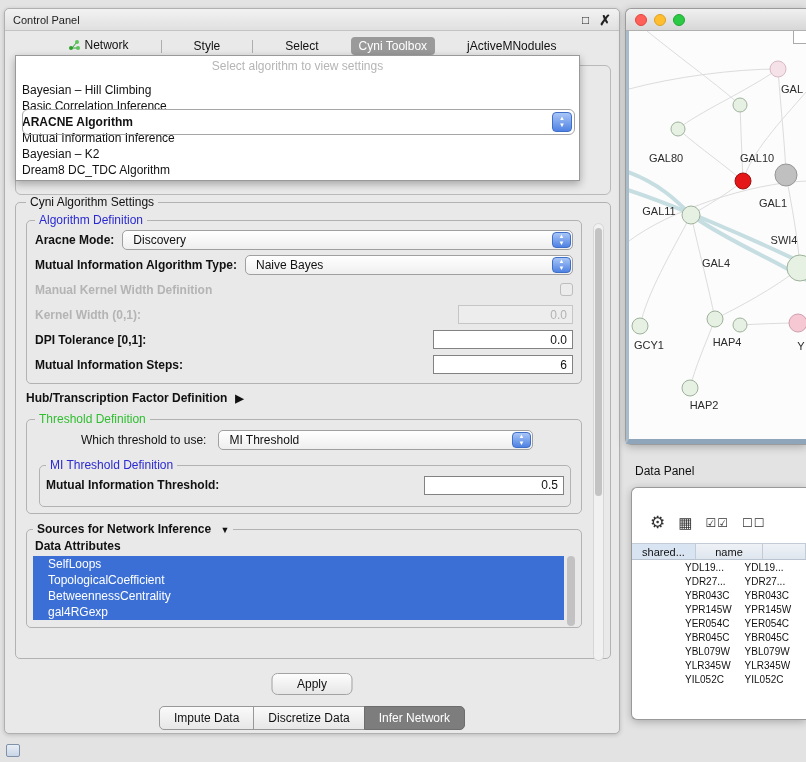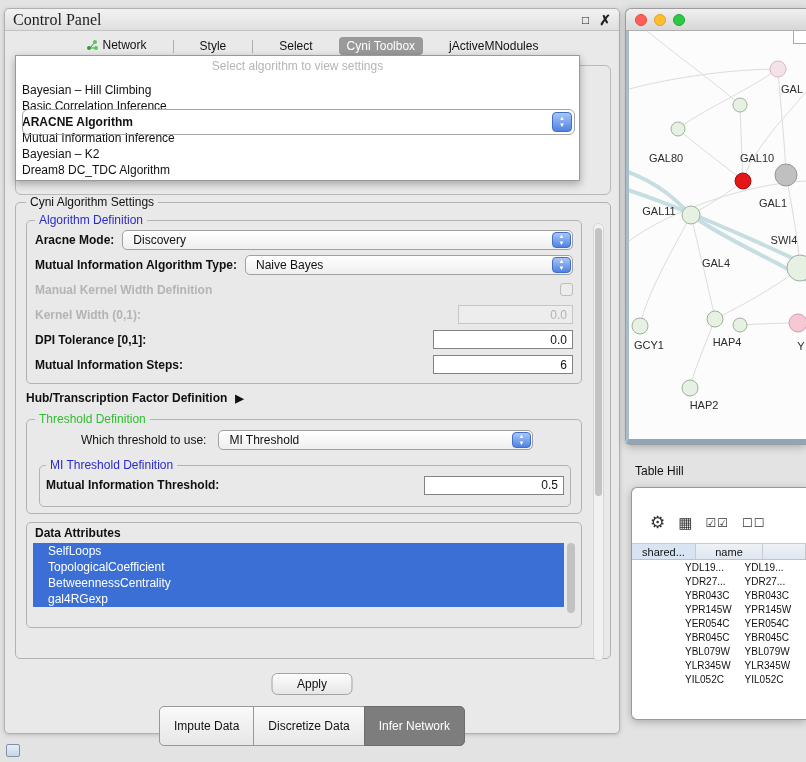--- a/index.html
+++ b/index.html
@@ -4,26 +4,26 @@
 <style>
   * { box-sizing: border-box; }
   body { margin:0; font-family:"Liberation Sans", sans-serif; }
   #screen { position:relative; width:806px; height:762px; background:#e3e3e3; overflow:hidden; font-size:12px; color:#111; }
 
   
   .cp { position:absolute; left:4px; top:8px; width:616px; height:726px; background:#e9e9e9;
         border:1px solid #b0b0b0; border-radius:5px; box-shadow:0 1px 4px rgba(0,0,0,.18); }
   .cp-titlebar { height:22px; display:flex; align-items:center; padding:0 8px;
         background:linear-gradient(#f2f2f2,#e0e0e0); border-bottom:1px solid #c3c3c3; border-radius:5px 5px 0 0; }
-  .cp-title { font-size:16px; color:#1d1d1d;font-family:Liberation Serif, serif; }
+  .cp-title { font-size:11px; color:#1d1d1d; }
   .cp-titlebar .spacer { flex:1; }
   .tb-icon { margin-left:10px; font-size:12px; color:#222; cursor:default; }
   .tb-icon.close { font-weight:bold; font-size:14px; }
 
-  .cp-tabs { height:30px; display:flex; align-items:center; justify-content:center; gap:18px; }
+  .cp-tabs { height:30px; display:flex; align-items:center; justify-content:center; gap:24px; }
   .tab { padding:2px 8px; border-radius:4px; color:#111; white-space:nowrap; }
   .tab.selected { background:#9a9a9a; color:#fff; }
   .tabsep { width:1px; height:13px; background:#aeaeae; }
   .tabicon { display:inline-block; vertical-align:-2px; margin-right:4px; }
 
   .under-panel { position:absolute; left:10px; top:56px; width:596px; height:130px;
         border:1px solid #b9b9b9; border-radius:6px; }
 
   
   .popup { position:absolute; left:15px; top:55px; width:565px; height:126px; background:#fff;
@@ -82,21 +82,21 @@
 
   .settings-scrollbar { position:absolute; right:6px; top:14px; width:11px; height:438px;
         background:#f1f1f1; border:1px solid #d6d6d6; border-radius:6px; }
   .settings-thumb { position:absolute; left:1px; top:4px; width:7px; height:268px; background:#c3c3c3; border-radius:4px; }
 
   .apply-btn { position:absolute; top:664px; left:50%; transform:translateX(-50%); width:81px; height:22px;
         border:1px solid #a3a3a3; border-radius:6px; background:linear-gradient(#fdfdfd,#e6e6e6);
         font-size:12px; text-align:center; line-height:20px; }
 
   .bottom-tabs { position:absolute; top:697px; width:100%; display:flex; justify-content:center; }
-  .seg { padding:12px 14px; border:1px solid #989898; background:linear-gradient(#fafafa,#e7e7e7);
+  .seg { padding:4px 14px; border:1px solid #989898; background:linear-gradient(#fafafa,#e7e7e7);
         margin-left:-1px; white-space:nowrap; }
   .seg:first-child { border-radius:5px 0 0 5px; margin-left:0; }
   .seg:last-child { border-radius:0 5px 5px 0; }
   .seg.selected { background:#7d7d7d; color:#fff; border-color:#6d6d6d; }
 
   
   .net-window { position:absolute; left:625px; top:8px; width:181px; height:437px; background:#e9e9e9;
         border:1px solid #9c9c9c; border-right:none; border-radius:6px 0 0 6px; box-shadow:0 2px 8px rgba(0,0,0,.25); }
   .net-titlebar { height:22px; display:flex; align-items:center; padding-left:9px; gap:7px;
         background:linear-gradient(#f0f0f0,#d7d7d7); border-bottom:1px solid #b0b0b0; border-radius:6px 0 0 0; }
@@ -255,20 +255,24 @@
           <legend class="legend-blue">MI Threshold Definition</legend>
           <div class="frow" style="height:26px;">
             <label>Mutual Information Threshold:</label>
             <span class="gap"></span>
             <span class="fieldbox" style="width:140px;">0.5</span>
           </div>
         </fieldset>
       </fieldset>
 
       <fieldset class="sources">
+        <legend>
+          <span class="legend-bold">Sources for Network Inference</span>
+          <span class="legend-ic">▼</span>
+        </legend>
         <div class="attr-label">Data Attributes</div>
         <div class="listwrap">
           <div class="listrows">
             <div class="listrow">SelfLoops</div>
             <div class="listrow">TopologicalCoefficient</div>
             <div class="listrow">BetweennessCentrality</div>
             <div class="listrow">gal4RGexp</div>
           </div>
           <div class="list-scroll"></div>
         </div>
@@ -355,21 +359,21 @@
         <text class="nlabel" x="87" y="236" text-anchor="middle">GAL4</text>
         <text class="nlabel" x="20" y="318" text-anchor="middle">GCY1</text>
         <text class="nlabel" x="98" y="315" text-anchor="middle">HAP4</text>
         <text class="nlabel" x="172" y="319" text-anchor="middle">Y</text>
         <text class="nlabel" x="75" y="378" text-anchor="middle">HAP2</text>
       </svg>
       <div class="corner-box"></div>
     </div>
   </div>
 
-  <div class="tp-label">Table Hill</div>
+  <div class="tp-label">Data Panel</div>
 
   <div class="tbl-window">
     <div class="tbl-toolbar">
       <span class="tool-ic gear">⚙</span>
       <span class="tool-ic cols">▦</span>
       <span class="tool-ic checks">☑☑</span>
       <span class="tool-ic checks">☐☐</span>
     </div>
     <div class="tbl-header">
       <span class="hcell c1">shared...</span>

